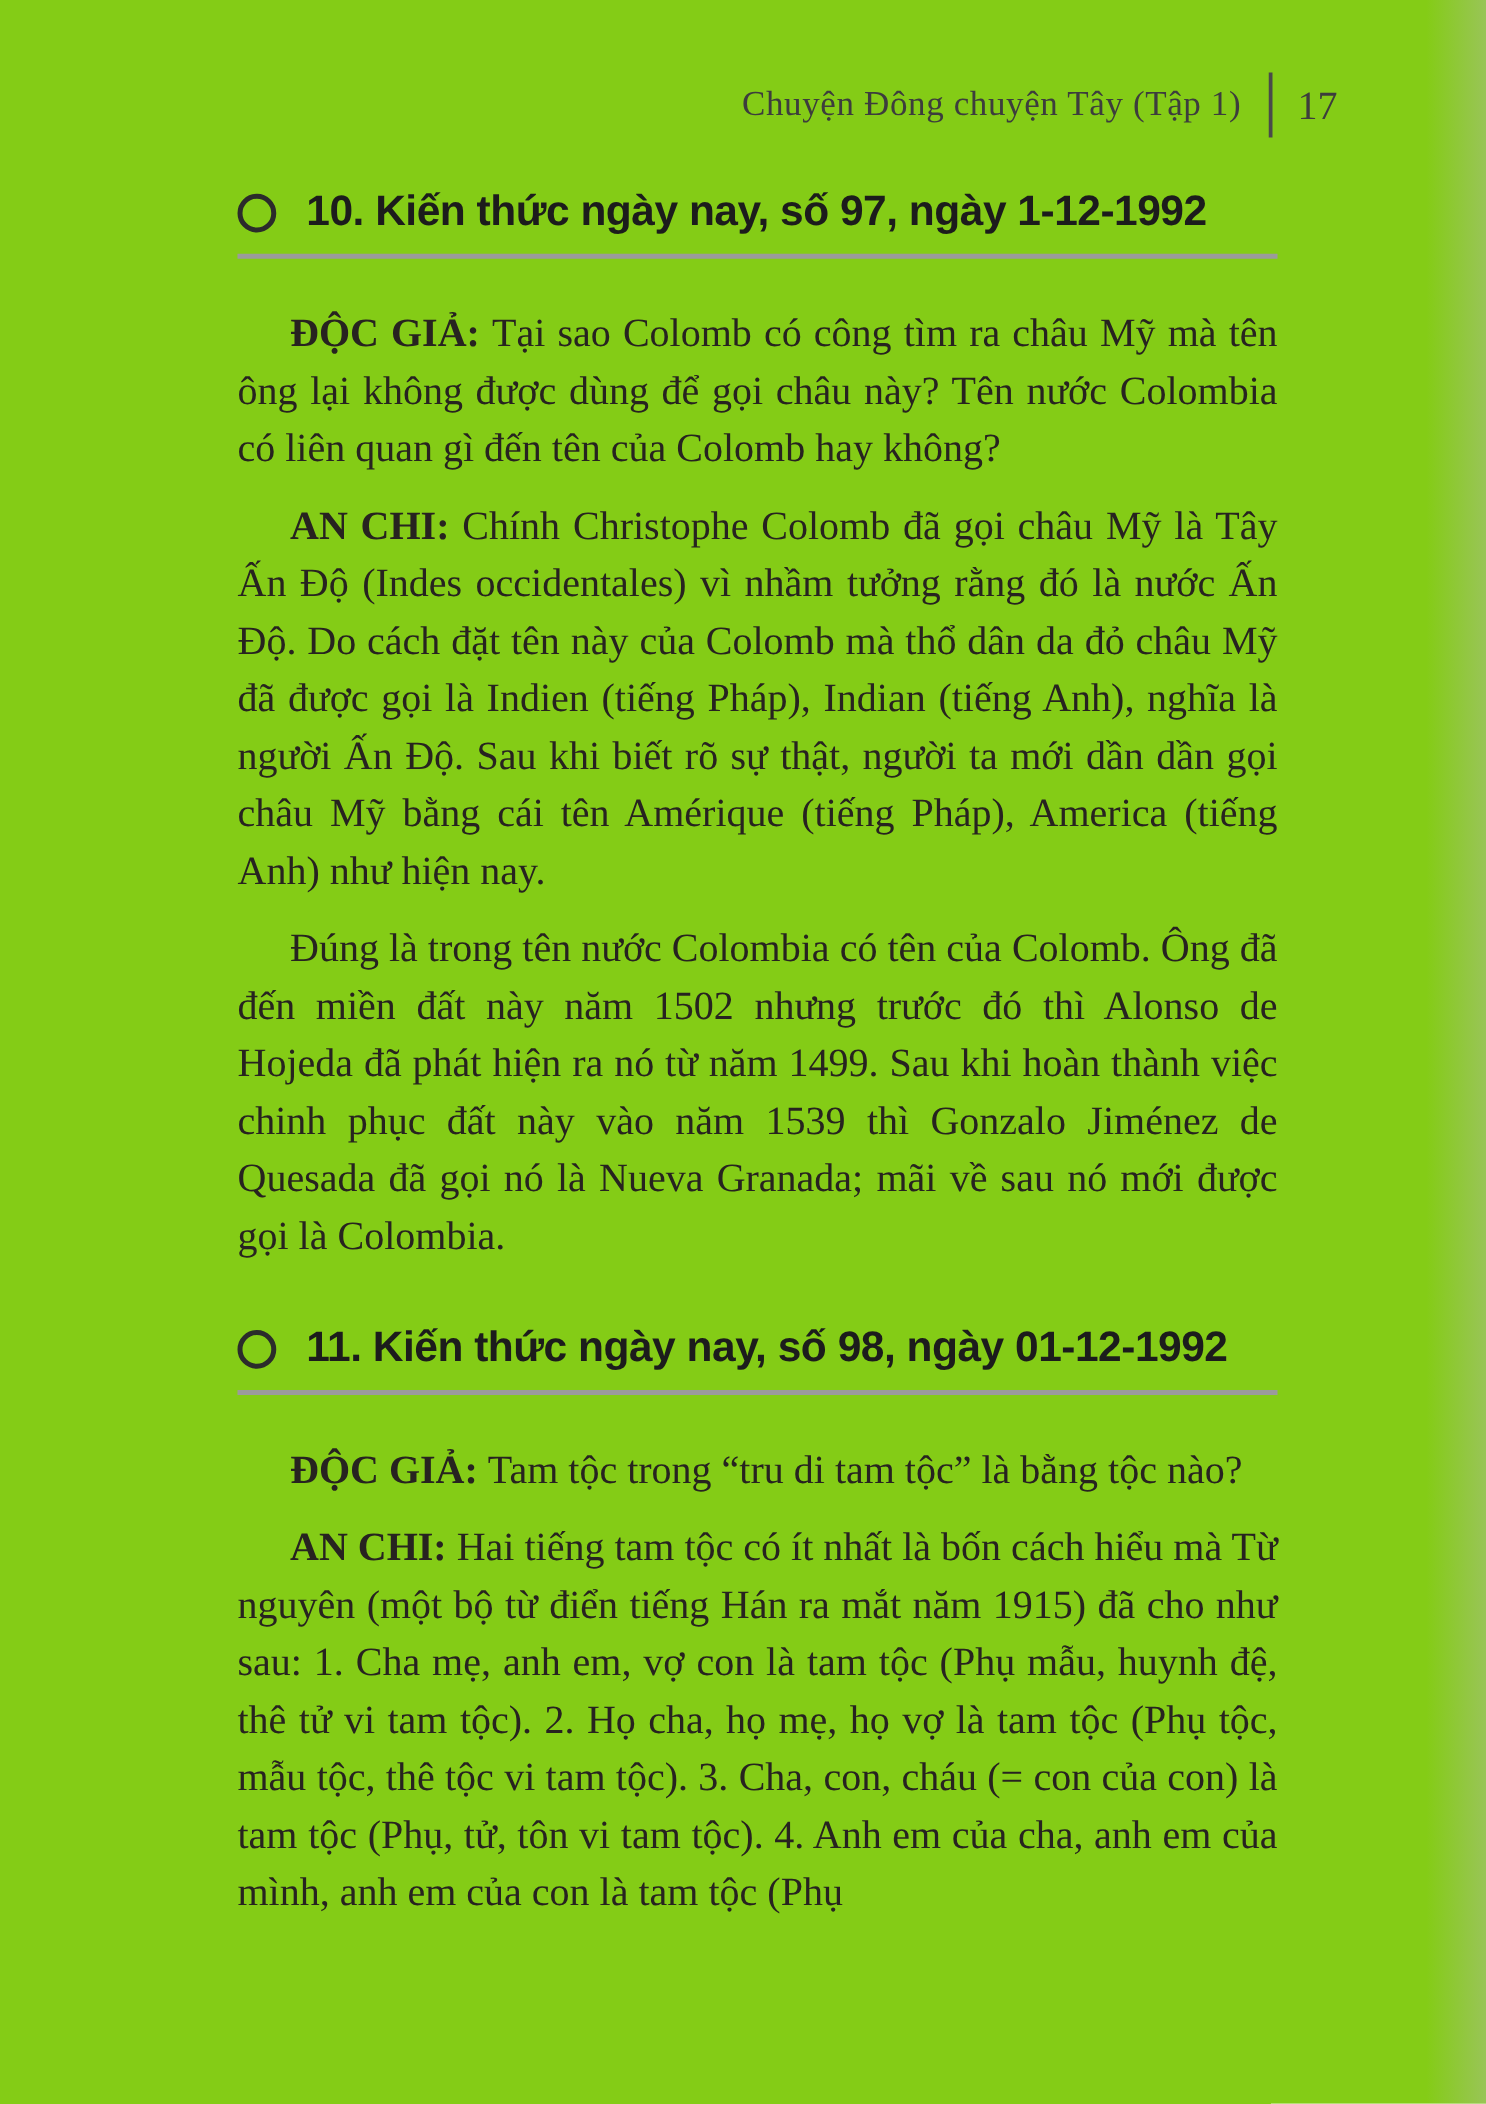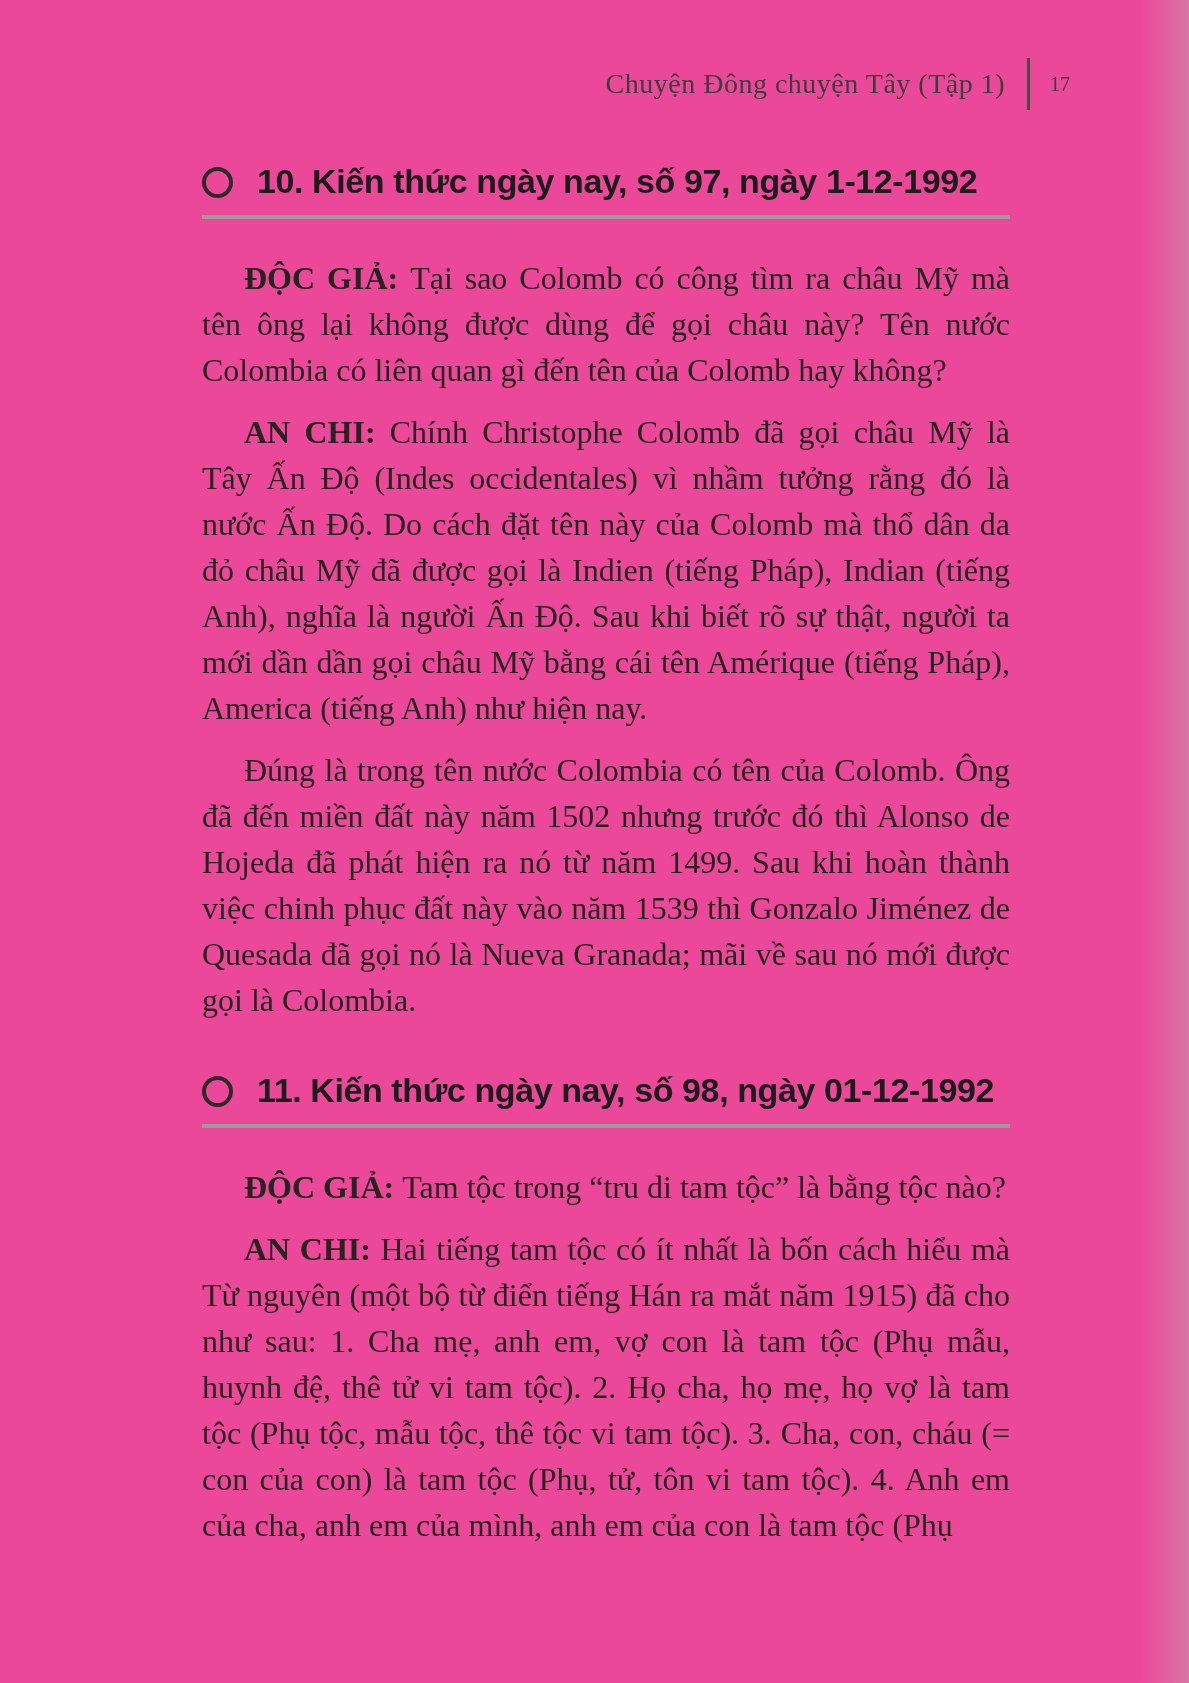--- a/index.html
+++ b/index.html
@@ -4,21 +4,21 @@
 <style>
   html, body {
     margin: 0;
     padding: 0;
     background: #ffffff;
   }
   .page {
     position: relative;
     width: 1189px;
     height: 1683px;
-    background: #ec4899;
+    background: #84cc16;
     overflow: hidden;
     font-family: "Liberation Serif", serif;
   }
   
   .edge-shade {
     position: absolute;
     top: 0;
     right: 0;
     bottom: 0;
     width: 48px;
@@ -44,32 +44,32 @@
     line-height: 52px;
   }
   .rh-divider {
     width: 3px;
     height: 52px;
     background: #4a4a4a;
     margin: 0 20px 0 22px;
   }
   .rh-page {
     font-family: "Liberation Serif", serif;
-    font-size: 20px;
+    font-size: 32px;
     color: #3d3d3d;
     line-height: 52px;
   }
   
   .content {
     position: absolute;
     left: 190px;
     top: 150px;
     width: 832px;
   }
-  .section { margin: 12px; }
+  .section { margin: 0; }
   .section + .section { margin-top: 48px; }
   .section-heading {
     display: flex;
     align-items: center;
     gap: 24px;
   }
   .bullet {
     flex: 0 0 auto;
     width: 23px;
     height: 23px;

